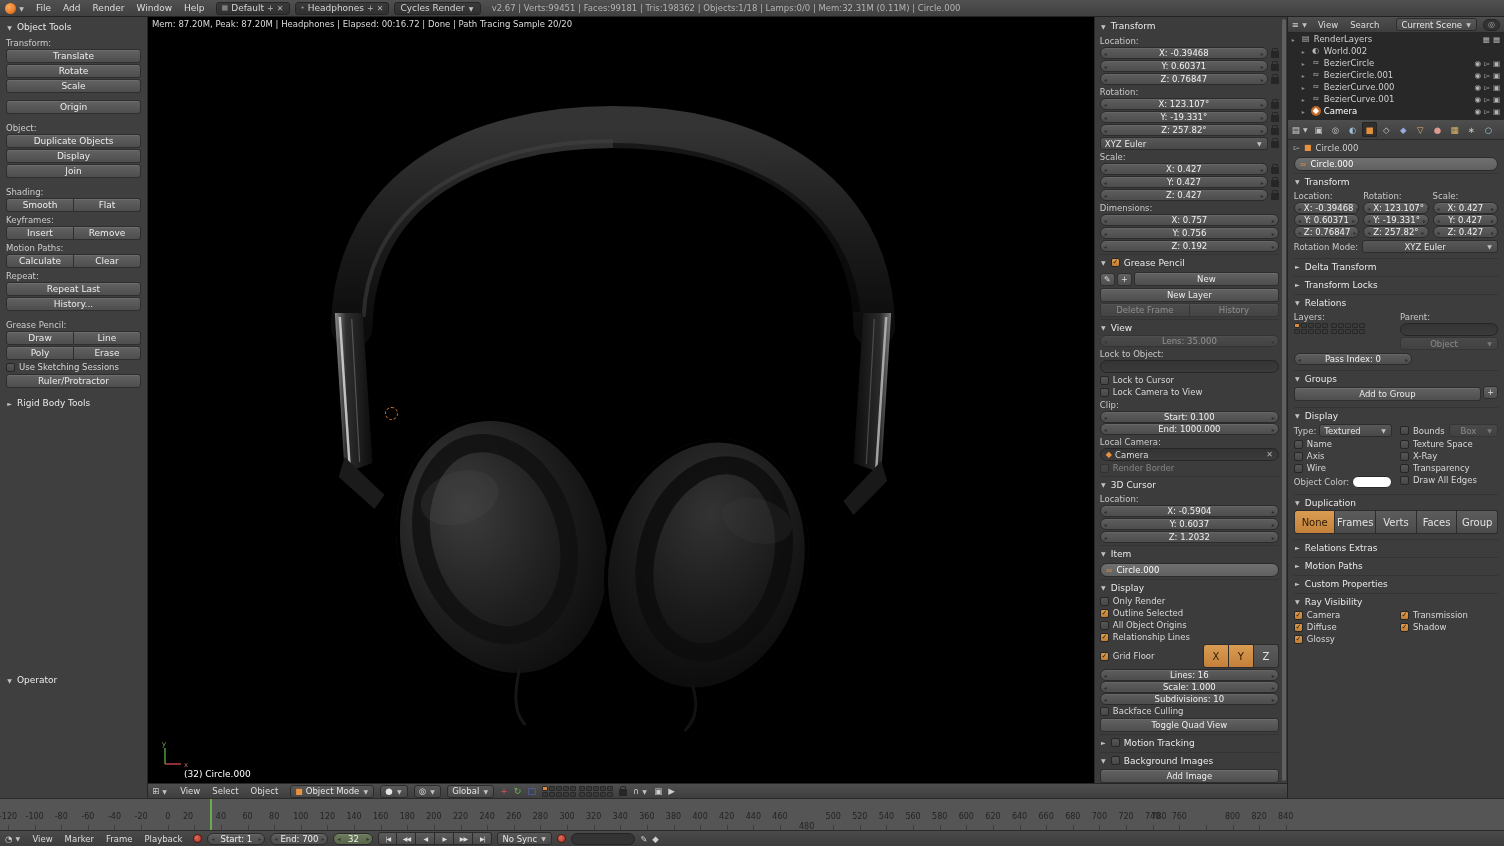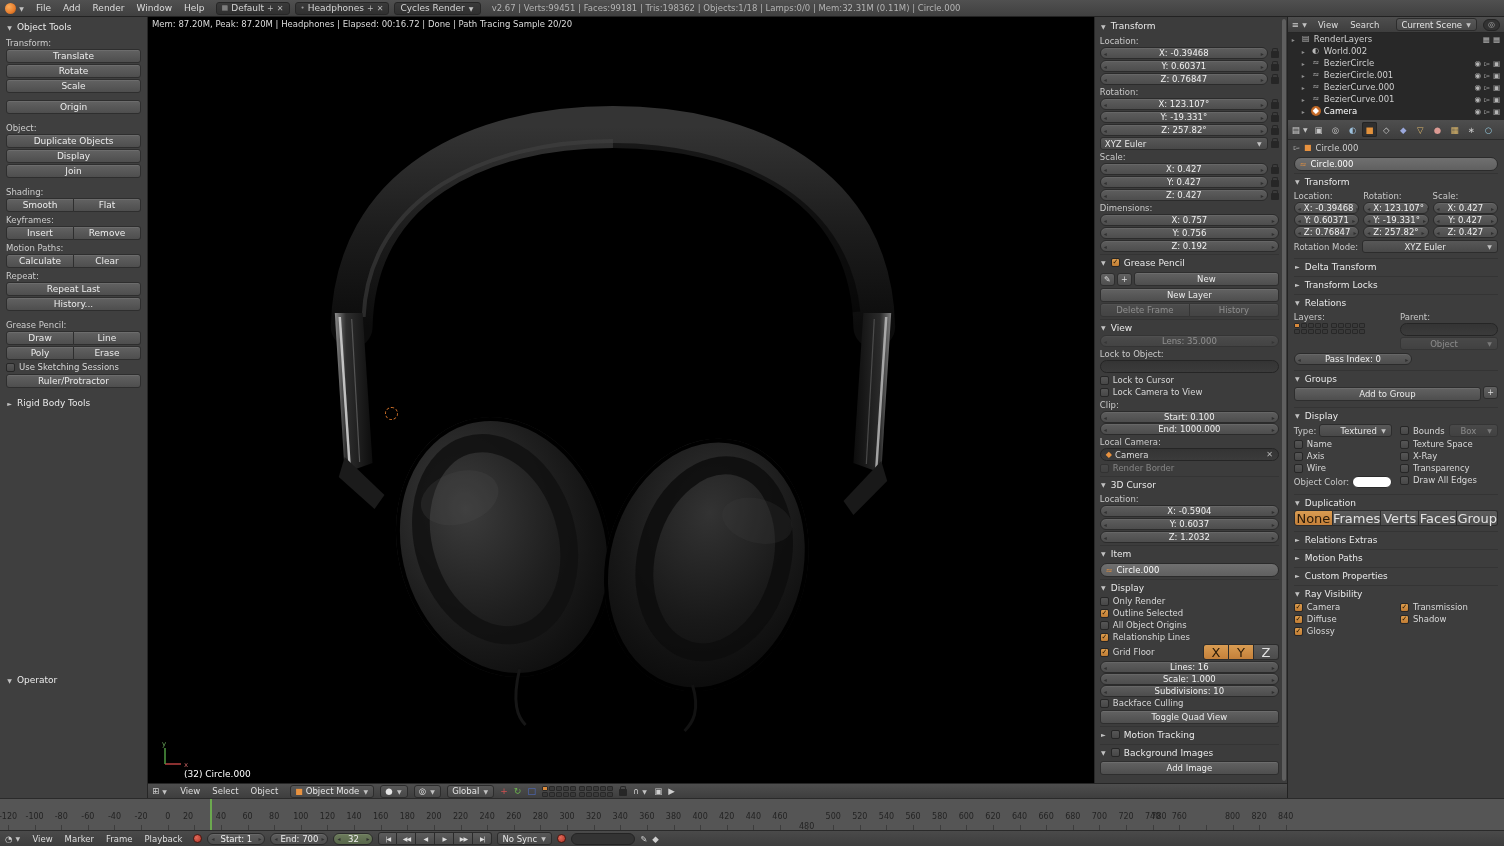--- a/index.html
+++ b/index.html
@@ -63,21 +63,21 @@
 .numfield .val{flex:1;text-align:center;font-size:8.5px;white-space:nowrap}
 .numfield.cur{background:linear-gradient(#6d7c5c,#57664a)}
 .lock{flex:0 0 8px;width:8px;height:7px;background:#262626;border-radius:1px;position:relative;margin-top:2px}
 .lock::before{content:"";position:absolute;left:1px;top:-3px;width:4px;height:3px;border:1px solid #262626;border-bottom:none;border-radius:2px 2px 0 0}
 .objfield{display:flex;align-items:center;gap:3px;height:13px;background:linear-gradient(#343434,#3b3b3b);border:1px solid #252525;border-radius:7px;padding:0 5px;color:#dadada;margin:1px 0}
 .objfield .xbtn{margin-left:auto}
 .namefield{display:flex;align-items:center;gap:4px;height:14px;background:linear-gradient(#707070,#606060);border:1px solid #2b2b2b;border-radius:7px;padding:0 5px;color:#fafafa;margin:2px 0}
 .ci{font-size:8px;color:#c9c9c9}
 .ci.orange{color:#e8923f}
 .seg{display:flex}
-.segbtn{flex:1;height:16px;display:flex;align-items:center;justify-content:center;background:linear-gradient(#5c5c5c,#4b4b4b);border:1px solid #2c2c2c;color:#e2e2e2;font-size:13px}
+.segbtn{flex:1;height:24px;display:flex;align-items:center;justify-content:center;background:linear-gradient(#5c5c5c,#4b4b4b);border:1px solid #2c2c2c;color:#e2e2e2;font-size:10px}
 .segbtn:first-child{border-radius:3px 0 0 3px}
 .segbtn:last-child{border-radius:0 3px 3px 0}
 .segbtn + .segbtn{border-left:none}
 .segbtn.on{background:linear-gradient(#d99c52,#c4803a);color:#2a1a08}
 .gp-row{display:flex;gap:2px;align-items:center;margin:1px 0}
 .sqbtn{flex:0 0 15px;height:13px;display:flex;align-items:center;justify-content:center;background:linear-gradient(#626262,#4e4e4e);border:1px solid #2e2e2e;border-radius:3px;font-size:8px;color:#ddd}
 .grow{flex:1}
 .gfrow{display:flex;align-items:center;gap:4px;margin:1px 0}
 .gfrow .seg{flex:0 0 76px}
 
@@ -932,21 +932,21 @@
         <div class="ppanel">
           <div class="phdr">
             <span class="tri">▼</span>
             <span>Display</span>
           </div>
           <div class="rel-grid">
             <div class="rel-col">
               <div class="inline">
                 <span class="flabel">Type:</span>
                 <div class="dd grow">
-                  <span class="grow" style="text-align:right">Textured</span>
+                  <span class="grow" style="text-align:left">Textured</span>
                   <span class="tri">▼</span>
                 </div>
               </div>
               <div id="disp-left-checks">
                   <div class="check">
                     <span class="cb"></span>
                     <span class="clabel">Name</span>
                   </div>
                   <div class="check">
                     <span class="cb"></span>

